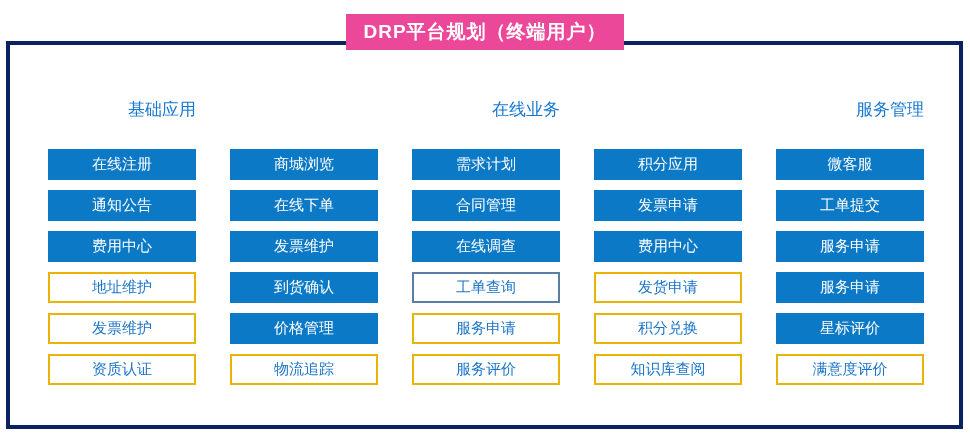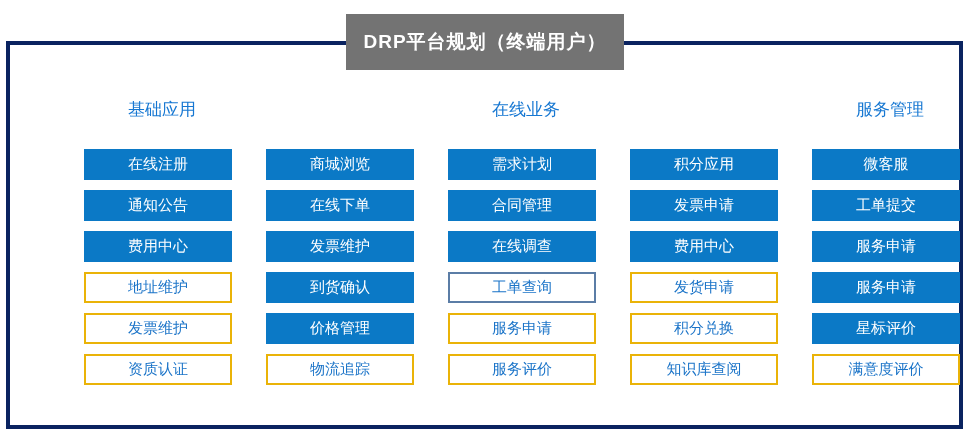--- a/index.html
+++ b/index.html
@@ -22,22 +22,22 @@
     border: 4px solid #0a2360;
     background: #ffffff;
     z-index: 1;
   }
   .title-box {
     position: absolute;
     top: 14px;
     left: 50%;
     margin-left: -139px;
     width: 278px;
-    height: 56px;
-    background: #737373;
+    height: 36px;
+    background: #ec4899;
     color: #ffffff;
     font-size: 19px;
     font-weight: bold;
     display: flex;
     align-items: center;
     justify-content: center;
     z-index: 3;
     letter-spacing: 1px;
   }
   .group-header {
@@ -71,21 +71,20 @@
   .btn {
     box-sizing: border-box;
     width: 148px;
     height: 31px;
     display: flex;
     align-items: center;
     justify-content: center;
     font-size: 15px;
     cursor: pointer;
     user-select: none;
-    margin-left: 36px;
   }
   .btn.filled {
     background: #0b79c6;
     color: #ffffff;
     border: none;
   }
   .btn.outline {
     background: #ffffff;
     color: #1b74c8;
     border: 2px solid #eab308;

